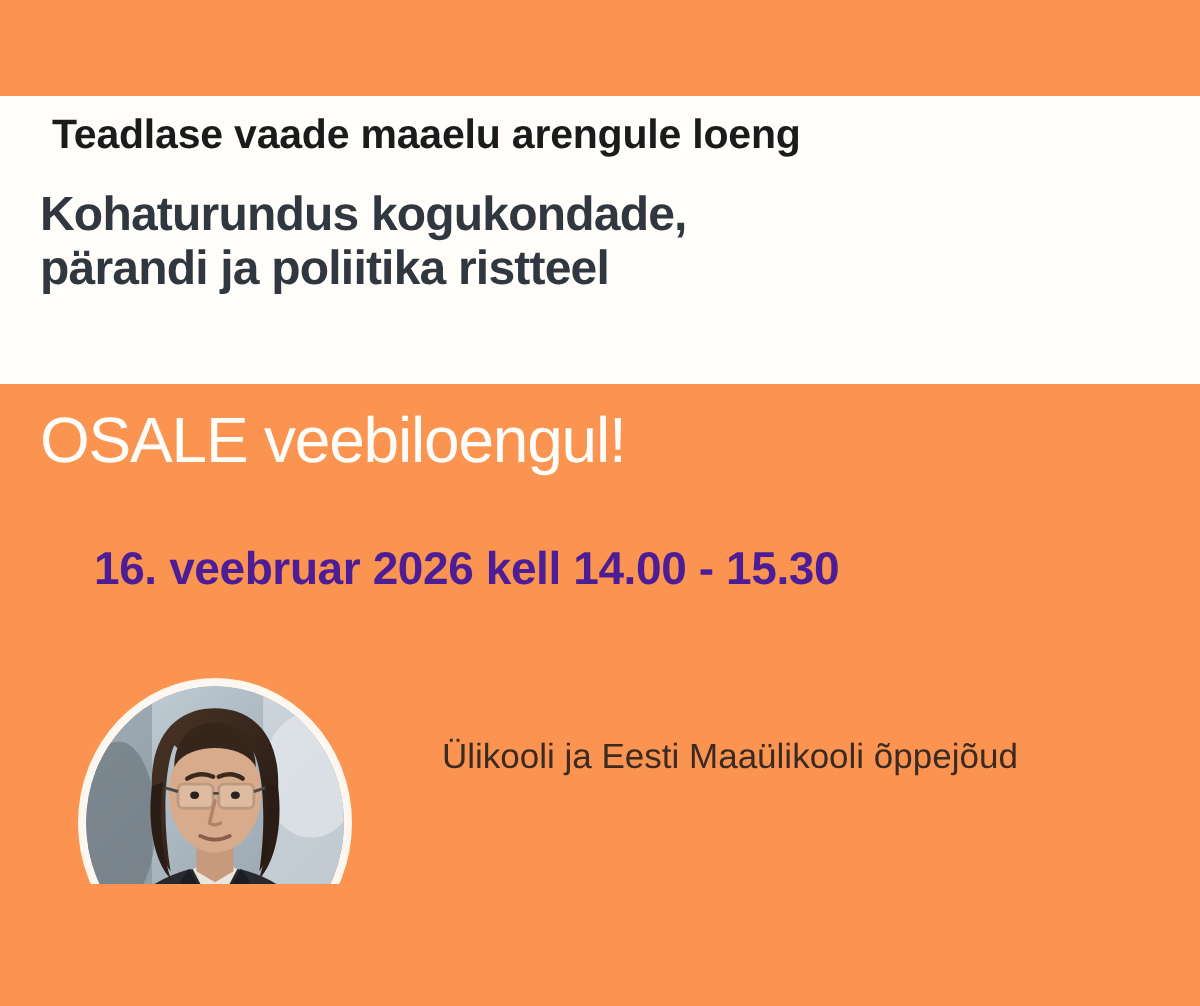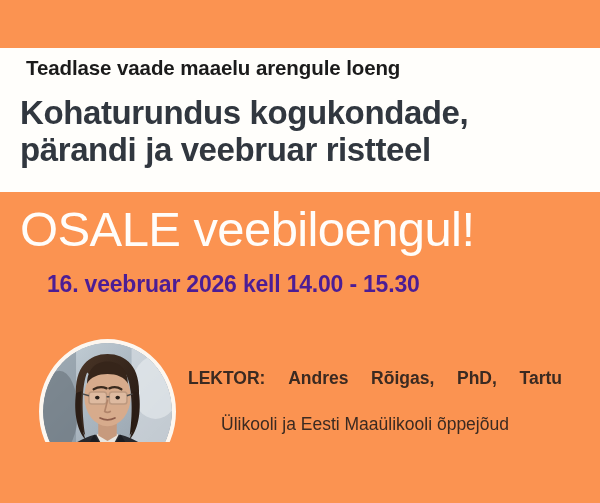--- a/index.html
+++ b/index.html
@@ -43,38 +43,38 @@
     color: #1b1b1b;
     line-height: 1.1;
     white-space: nowrap;
   }
 
   .headline {
     position: absolute;
     left: 20px;
     top: 94px;
     width: 560px;
-    font-size: 33px;
+    font-size: 24px;
     font-weight: bold;
     color: #31373f;
     line-height: 1.13;
     letter-spacing: -0.4px;
   }
   .headline .line {
     display: block;
     white-space: nowrap;
   }
 
   
   .cta {
     position: absolute;
     left: 20px;
     top: 203px;
     width: 560px;
-    font-size: 49px;
+    font-size: 32px;
     font-weight: 400;
     color: #fffdfa;
     letter-spacing: -0.6px;
     line-height: 1.1;
     white-space: nowrap;
   }
 
   .datetime {
     position: absolute;
     left: 47px;
@@ -149,21 +149,21 @@
 <body>
 
 <div id="poster">
 
   <div class="white-band"></div>
 
   <div class="subtitle">Teadlase vaade maaelu arengule loeng</div>
 
   <div class="headline">
     <span class="line">Kohaturundus kogukondade,</span>
-    <span class="line">pärandi ja veebruar ristteel</span>
+    <span class="line">pärandi ja poliitika ristteel</span>
   </div>
 
   <div class="cta">OSALE veebiloengul!</div>
 
   <div class="datetime">16. veebruar 2026 kell 14.00 - 15.30</div>
 
   <div class="photo-wrap">
     <div class="photo">
       <svg viewBox="0 0 140 148" preserveAspectRatio="xMidYMid slice">
         <defs>
@@ -225,22 +225,16 @@
         <path d="M70 62 L67 74 q3 2 6 0" stroke="#b1846a" stroke-width="1.8" fill="none" stroke-linecap="round"></path>
         <path d="M62 81 q8 4 16 0" stroke="#8d5c4a" stroke-width="2" fill="none" stroke-linecap="round"></path>
 
         <path d="M36 54 C33 76 38 96 46 104 C40 84 40 66 42 52 Z" fill="#2b1d15"></path>
         <path d="M104 54 C107 76 102 96 94 104 C100 84 100 66 98 52 Z" fill="#2b1d15"></path>
       </svg>
     </div>
   </div>
 
   <div class="lecturer">
-    <div class="just-row">
-      <span class="lead">LEKTOR:</span>
-      <span class="lead">Andres Rõigas,</span>
-      <span class="lead">PhD,</span>
-      <span class="lead">Tartu</span>
-    </div>
     <div class="body-line">Ülikooli ja Eesti Maaülikooli õppejõud</div>
   </div>
 
 </div>
 
 </body></html>

